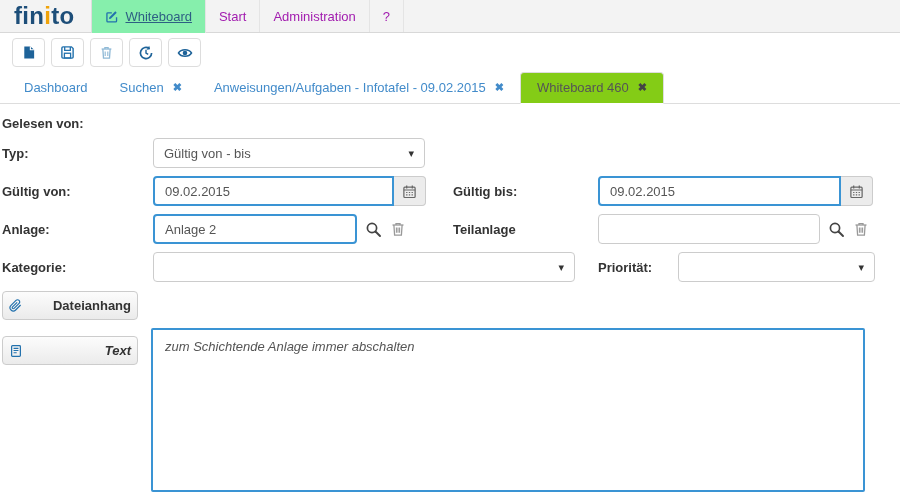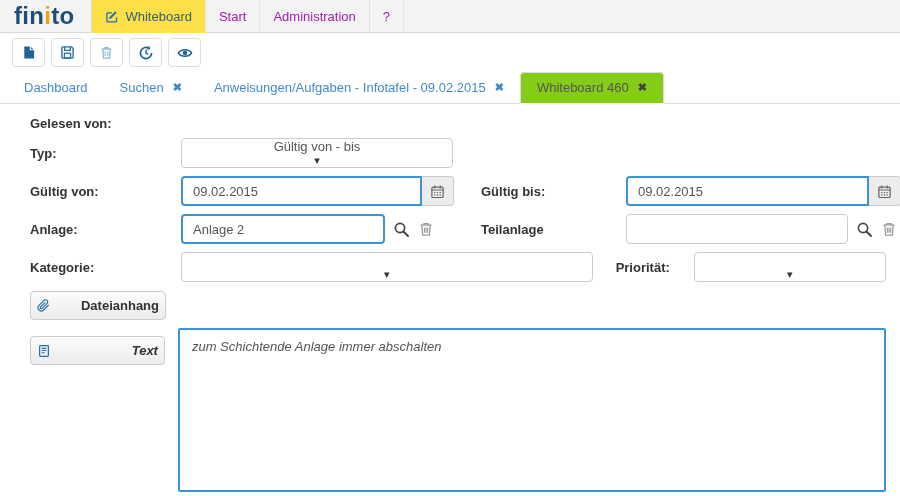--- a/index.html
+++ b/index.html
@@ -12,61 +12,61 @@
 
   
   .navbar { height:33px; background:#f3f3f3; border-bottom:1px solid #d8d8d8;
             display:flex; align-items:stretch; }
   .brand { display:flex; align-items:center; padding:0 17px 0 14px;
            font-size:24px; font-weight:bold; letter-spacing:.3px; cursor:default; }
   .brand .navy { color:#1d4e79; }
   .brand .accent { color:#f0a30a; }
   .nav-item { display:flex; align-items:center; padding:0 13px; color:#a21caf;
               border-right:1px solid #e4e4e4; cursor:pointer; }
-  .nav-item.active { background:#fde047; border-left:1px solid #ddd; margin-bottom:-1px; color:#2d5f83; }
+  .nav-item.active { background:#86efac; border-left:1px solid #ddd; margin-bottom:-1px; color:#2d5f83;text-decoration:underline; }
   .nav-item svg { margin-right:6px; }
 
   
   .toolbar { padding:5px 12px 3px 12px; display:flex; gap:6px; }
   .tool-btn { width:33px; height:29px; border:1px solid #ddd; border-radius:4px;
               background:#fff; display:flex; align-items:center; justify-content:center;
               padding:0; cursor:pointer; }
 
   
   .tabbar { display:flex; align-items:flex-end; border-bottom:1px solid #ddd;
             height:32px; margin-top:2px; padding-left:8px; }
   .tab { padding:7px 16px 8px 16px; color:#428bca; cursor:pointer;
          display:flex; gap:9px; align-items:center; white-space:nowrap; }
   .tab .close { font-size:11px; font-weight:bold; color:#428bca; line-height:1; cursor:pointer; }
   .tab.active { background:#84cc16; border:1px solid #ddd; border-bottom:1px solid #fff;
                 border-radius:4px 4px 0 0; color:#555; margin-bottom:-1px; }
   .tab.active .close { color:#444; }
 
   
-  .form { padding:10px 14px 0 30px; }
+  .form { padding:10px 14px 0 2px; }
   .frow { display:flex; align-items:center; margin-bottom:8px; height:30px; }
   .frow.short { height:18px; margin-bottom:6px; }
   .label { font-weight:bold; color:#333; }
   .l-main { width:151px; flex:0 0 151px; }
   .l-right { width:145px; flex:0 0 145px; }
   .half-l { width:451px; flex:0 0 451px; display:flex; align-items:center; }
   .half-r { display:flex; align-items:center;justify-content:center; }
 
   input.ctl { height:30px; border:1px solid #ccc; border-radius:4px; background:#fff;
               color:#555; font:inherit; padding:0 10px; outline:none; }
   input.focused, .ta-focus { border:2px solid #3a94d4; }
   .group { display:flex; align-items:stretch; }
   .group input { border-radius:4px 0 0 4px; }
   .addon { width:32px; height:30px; border:1px solid #ccc; border-left:none;
            border-radius:0 4px 4px 0; background:#ececec; display:flex;
            align-items:center; justify-content:center; padding:0; cursor:pointer; }
 
   .selbox { height:30px; border:1px solid #ccc; border-radius:4px; background:#fff;
             color:#555; display:flex; align-items:center; justify-content:space-between;
-            padding:0 10px; cursor:pointer;flex-direction:column; }
+            padding:0 10px; cursor:pointer; }
   .selbox .caret { color:#333; font-size:11px; }
 
   .icon-btn { background:none; border:none; padding:0; margin-left:8px;
               display:flex; align-items:center; cursor:pointer; }
 
   .btn { width:136px; height:29px; border:1px solid #ccc; border-radius:4px;
          background:linear-gradient(#fcfcfc,#ebebeb); color:#333; font:inherit;
          font-weight:bold; display:flex; align-items:center; justify-content:space-between;
          gap:7px; cursor:pointer; }
   .btn-row { margin-bottom:8px; }

